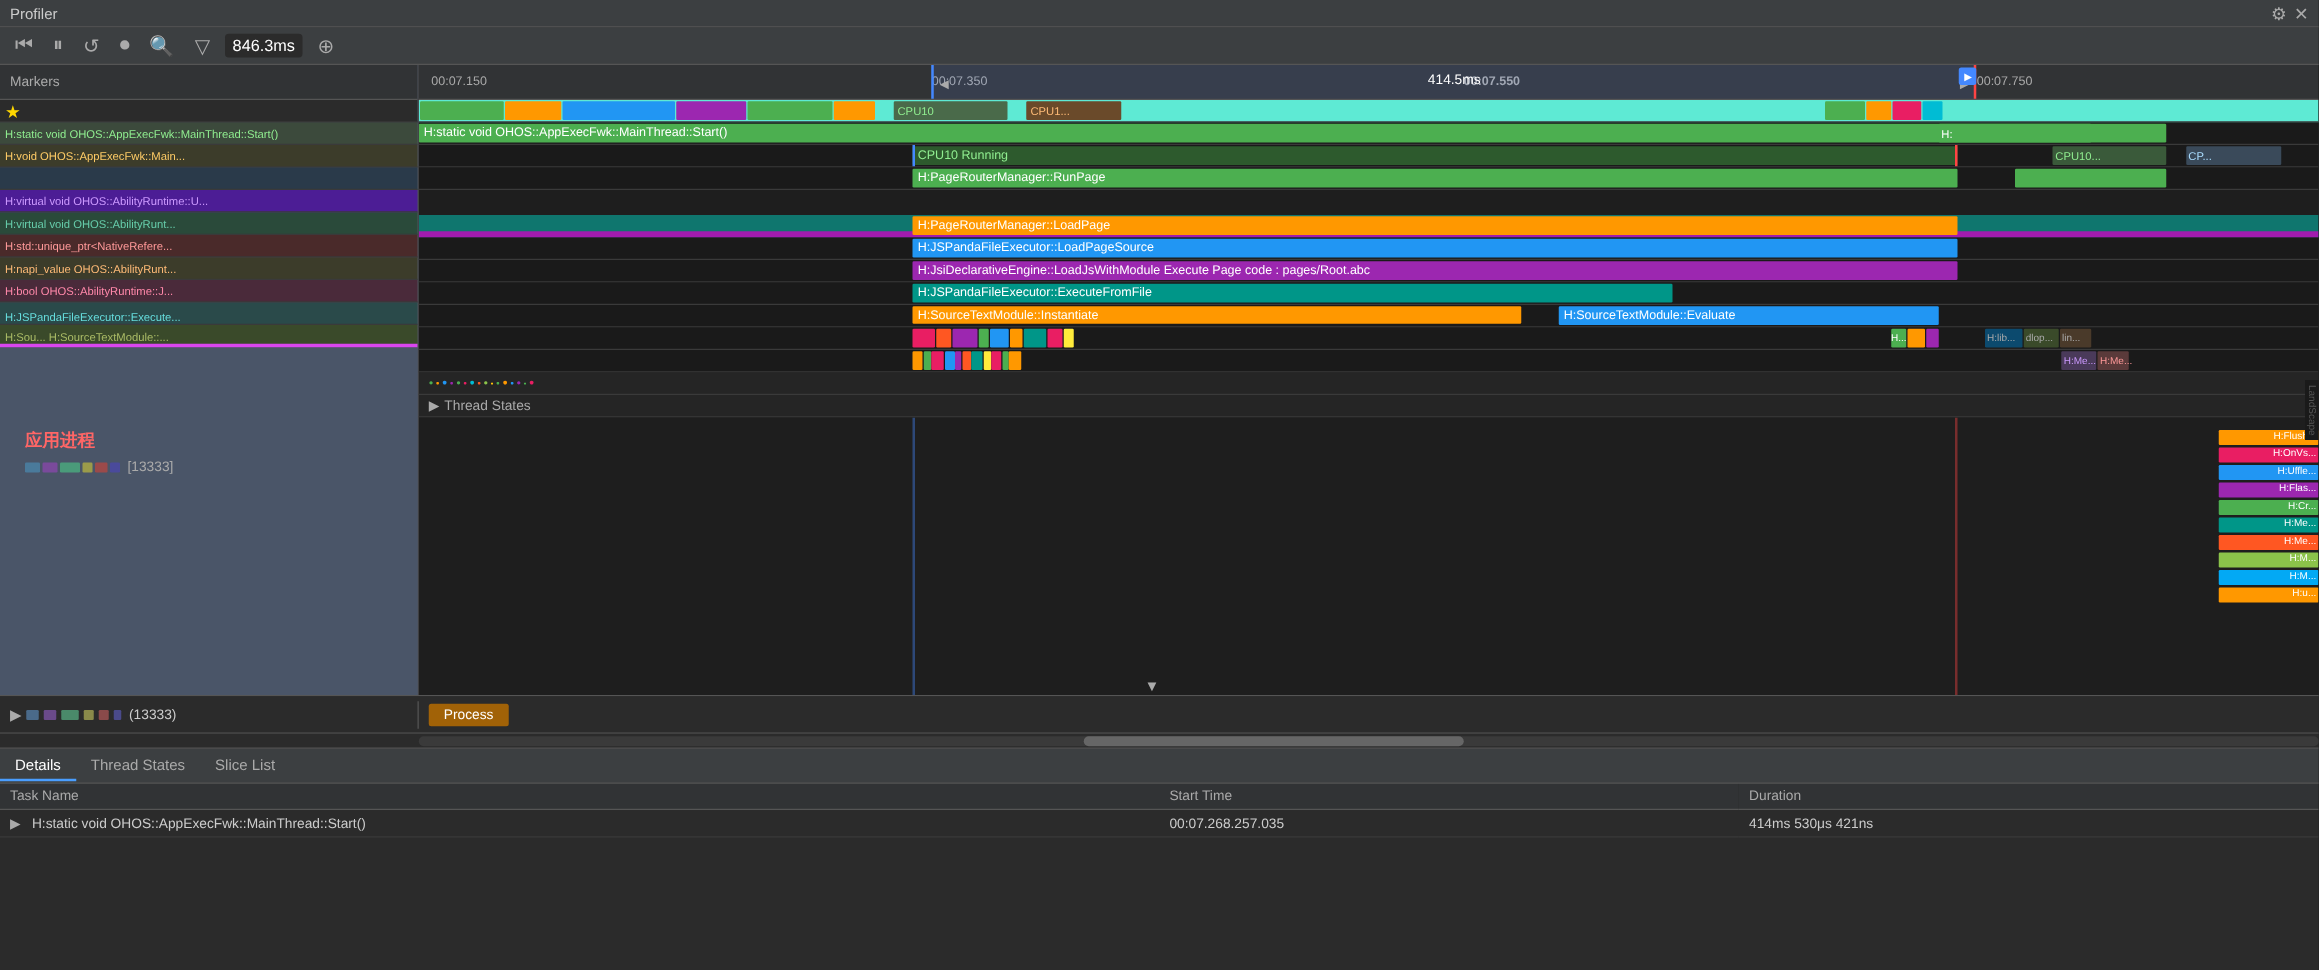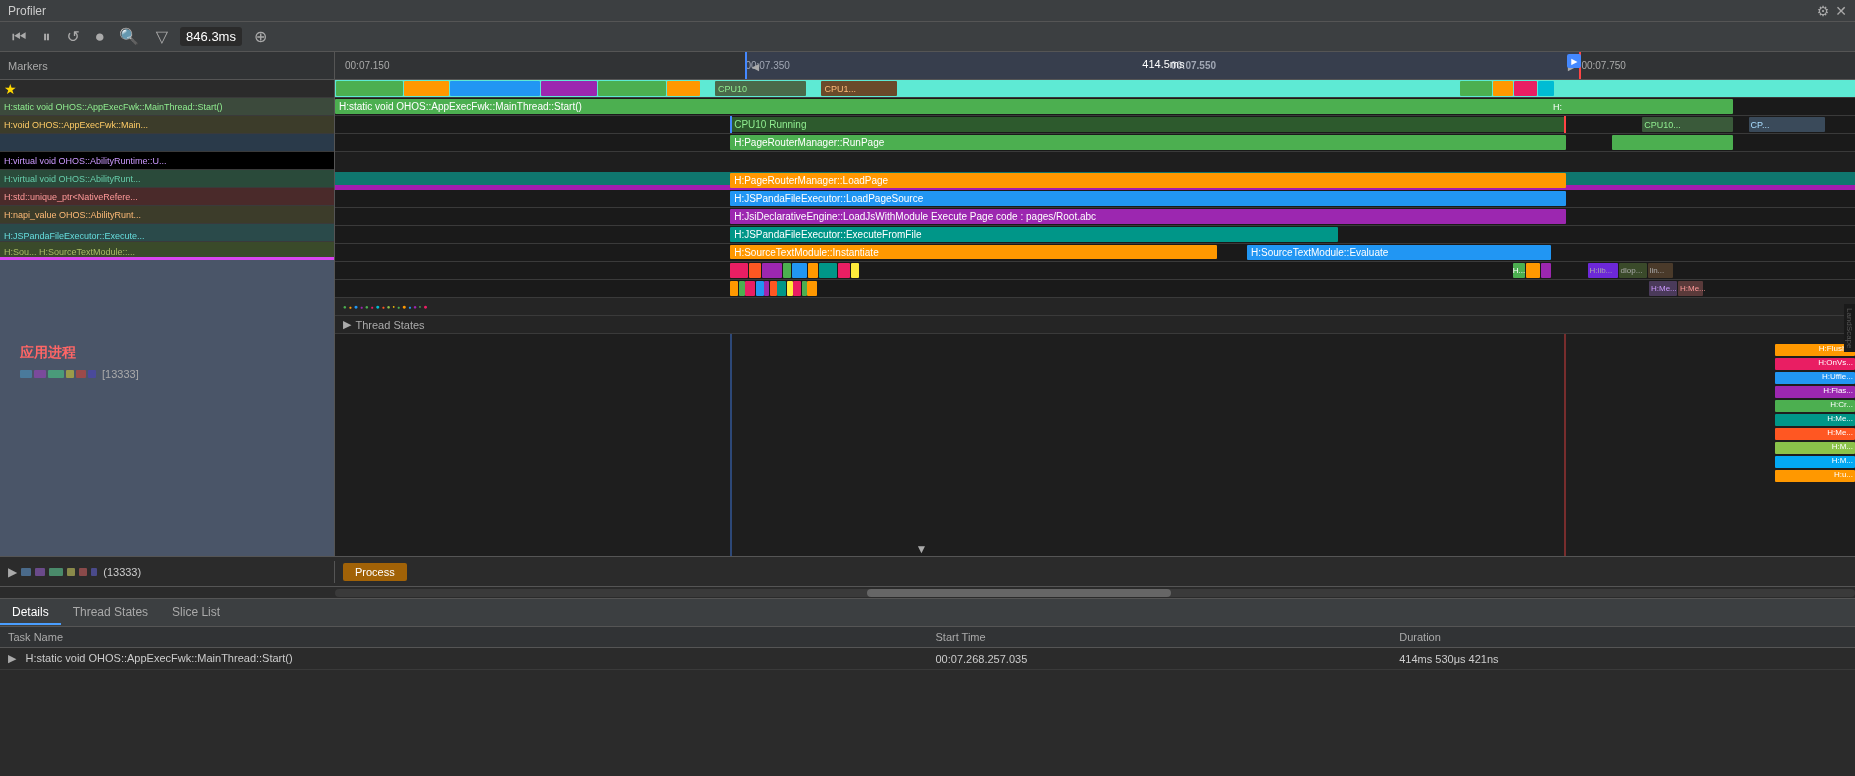--- a/index.html
+++ b/index.html
@@ -132,31 +132,34 @@
 
       <div style="height:18px; background:#3c4a3c; border-bottom:1px solid #3a3a3a; display:flex; align-items:center; padding:0 4px;">
         <span style="font-size:9px; color:#90ee90; overflow:hidden; white-space:nowrap; text-overflow:ellipsis;">H:static void OHOS::AppExecFwk::MainThread::Start()</span>
       </div>
       <div style="height:18px; background:#3c3c2a; border-bottom:1px solid #3a3a3a; display:flex; align-items:center; padding:0 4px;">
         <span style="font-size:9px; color:#ffcc66; overflow:hidden; white-space:nowrap; text-overflow:ellipsis;">H:void OHOS::AppExecFwk::Main...</span>
       </div>
       <div style="height:18px; background:#2a3a4a; border-bottom:1px solid #3a3a3a; display:flex; align-items:center; padding:0 4px;">
         <span style="font-size:15px; color:#aad4ff; overflow:hidden; white-space:nowrap; text-overflow:ellipsis;margin-top:32px;">H:static void OHOS::AppExecFwk...</span>
       </div>
-      <div style="height:18px; background:#000000; border-bottom:1px solid #3a3a3a; display:flex; align-items:center; padding:0 4px;">
+      <div style="height:18px; background:#4c1d95; border-bottom:1px solid #3a3a3a; display:flex; align-items:center; padding:0 4px;">
         <span style="font-size:9px; color:#cc99ff; overflow:hidden; white-space:nowrap; text-overflow:ellipsis;">H:virtual void OHOS::AbilityRuntime::U...</span>
       </div>
       <div style="height:18px; background:#2a4a3a; border-bottom:1px solid #3a3a3a; display:flex; align-items:center; padding:0 4px;">
         <span style="font-size:9px; color:#66ccaa; overflow:hidden; white-space:nowrap; text-overflow:ellipsis;">H:virtual void OHOS::AbilityRunt...</span>
       </div>
       <div style="height:18px; background:#4a2a2a; border-bottom:1px solid #3a3a3a; display:flex; align-items:center; padding:0 4px;">
         <span style="font-size:9px; color:#ff9999; overflow:hidden; white-space:nowrap; text-overflow:ellipsis;">H:std::unique_ptr&lt;NativeRefere...</span>
       </div>
       <div style="height:18px; background:#3c3c2a; border-bottom:1px solid #3a3a3a; display:flex; align-items:center; padding:0 4px;">
         <span style="font-size:9px; color:#ffbb77; overflow:hidden; white-space:nowrap; text-overflow:ellipsis;">H:napi_value OHOS::AbilityRunt...</span>
+      </div>
+      <div style="height:18px; background:#4a2a3a; border-bottom:1px solid #3a3a3a; display:flex; align-items:center; padding:0 4px;">
+        <span style="font-size:9px; color:#ff88aa; overflow:hidden; white-space:nowrap; text-overflow:ellipsis;">H:bool OHOS::AbilityRuntime::J...</span>
       </div>
       <div style="height:18px; background:#2a4a4a; border-bottom:1px solid #3a3a3a; display:flex; align-items:flex-end; padding:0 4px;">
         <span style="font-size:9px; color:#66dddd; overflow:hidden; white-space:nowrap; text-overflow:ellipsis;">H:JSPandaFileExecutor::Execute...</span>
       </div>
       <div style="height:18px; background:#3a4a2a; border-bottom:3px solid #d946ef; display:flex; align-items:flex-end; padding:0 4px;">
         <span style="font-size:9px; color:#aabb66; overflow:hidden; white-space:nowrap; text-overflow:ellipsis;">H:Sou... H:SourceTextModule::...</span>
       </div>
 
       <div style="flex:1; background:#4a5568;">
 
@@ -273,21 +276,21 @@
           <div style="width:12px; background:#E91E63; border-radius:1px;"></div>
           <div style="width:8px; background:#FFEB3B; border-radius:1px;"></div>
         </div>
 
         <div style="position:absolute; right:20%; top:1px; display:flex; gap:1px; height:15px;">
           <div style="width:12px; background:#4CAF50; border-radius:1px; display:flex; align-items:center; justify-content:center; font-size:8px; color:#fff;">H...</div>
           <div style="width:14px; background:#FF9800; border-radius:1px;"></div>
           <div style="width:10px; background:#9C27B0; border-radius:1px;"></div>
         </div>
         <div style="position:absolute; right:12%; top:1px; display:flex; gap:1px; height:15px;">
-          <div style="width:30px; background:#6d28d9; border-radius:1px; display:flex; align-items:center; padding:0 2px; font-size:8px; color:#aaa;">H:lib...</div>
+          <div style="width:30px; background:#0c4a6e; border-radius:1px; display:flex; align-items:center; padding:0 2px; font-size:8px; color:#aaa;">H:lib...</div>
           <div style="width:28px; background:#3a4a2a; border-radius:1px; display:flex; align-items:center; padding:0 2px; font-size:8px; color:#aaa;">dlop...</div>
           <div style="width:25px; background:#4a3a2a; border-radius:1px; display:flex; align-items:center; padding:0 2px; font-size:8px; color:#aaa;">lin...</div>
         </div>
       </div>
 
       <div style="height:18px; background:#1a1a1a; border-bottom:1px solid #3a3a3a; position:relative;">
         <div style="position:absolute; left:26%; top:1px; display:flex; gap:0.5px; height:15px; flex-wrap:nowrap;">
           <div style="width:8px; background:#FF9800;border-radius:1px;"></div>
           <div style="width:6px; background:#4CAF50;border-radius:1px;"></div>
           <div style="width:10px; background:#E91E63;border-radius:1px;"></div>

